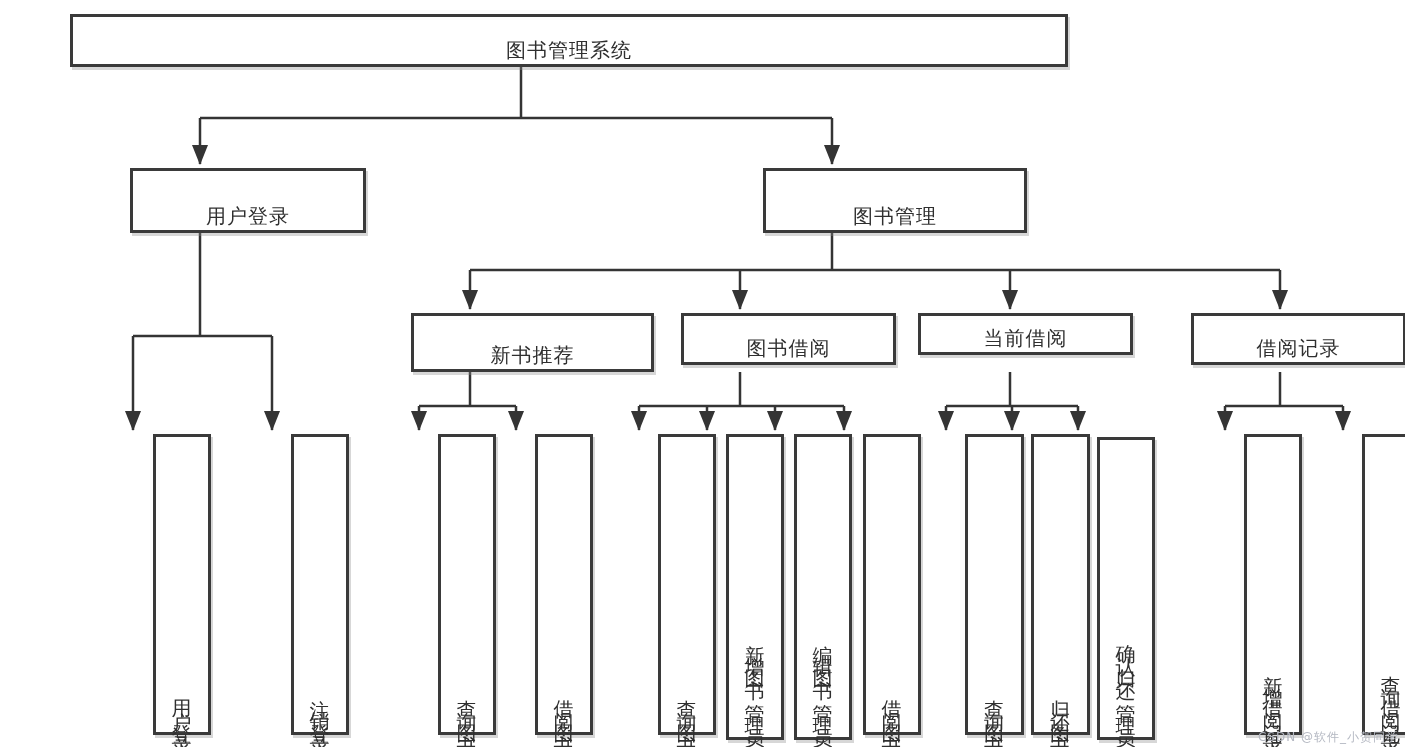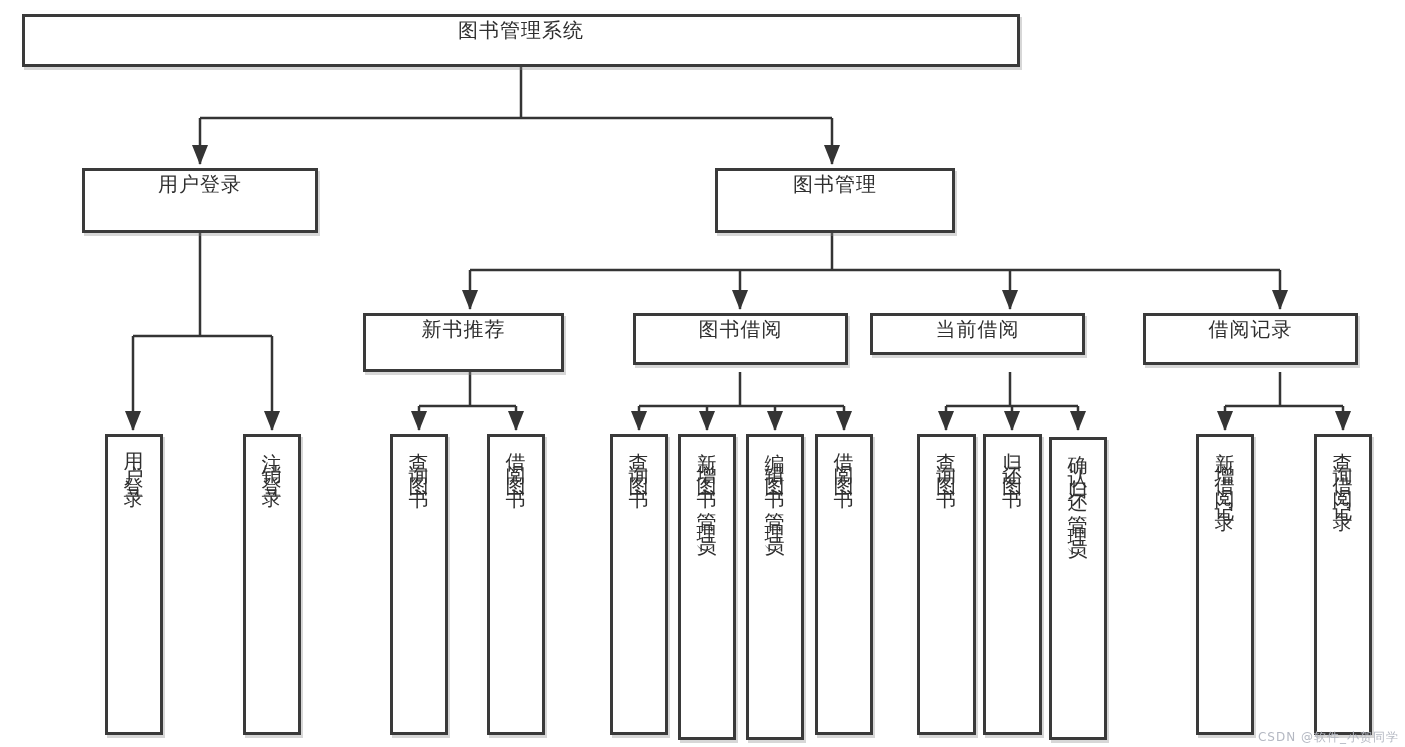--- a/index.html
+++ b/index.html
@@ -12,21 +12,21 @@
   }
   .canvas * { box-sizing:border-box; }
   svg.connectors { position:absolute; left:0; top:0; z-index:1; color:var(--connector,#343434); }
   svg.connectors .wire { stroke:currentColor; stroke-width:2.5; fill:none; }
   svg.connectors .arrow { stroke:currentColor; stroke-width:2.5; fill:none; marker-end:url(#arrowhead); }
   .node {
     position:absolute; z-index:2;
     background:var(--box-fill,#ffffff);
     border:3px solid var(--box-border,#3a3a3a);
     box-shadow:2px 3px 0 rgba(140,140,140,0.35);
-    display:flex; align-items:flex-start; justify-content:center;
+    display:flex; align-items:flex-end; justify-content:center;margin-left:48px;
   }
   .hlabel {
     font-size:20px; letter-spacing:1px; white-space:nowrap;
     color:var(--text,#2f2f2f);
   }
   .vbox .vlabel {
     writing-mode:vertical-rl; text-orientation:mixed;
     font-size:20px; letter-spacing:12px; line-height:1;
     color:var(--text,#2f2f2f);
   }
@@ -79,25 +79,25 @@
     <path class="arrow" d="M1343,406 V430"></path>
   </svg>
 
   <div class="node" style="left:22px;top:14px;width:998px;height:53px">
     <span class="hlabel">图书管理系统</span>
   </div>
 
   <div class="node" style="left:82px;top:168px;width:236px;height:65px">
     <span class="hlabel">用户登录</span>
   </div>
-  <div class="node" style="left:715px;top:168px;width:240px;height:65px">
+  <div class="node" style="left:715px;top:168px;width:264px;height:65px">
     <span class="hlabel">图书管理</span>
   </div>
 
-  <div class="node" style="left:363px;top:313px;width:201px;height:59px">
+  <div class="node" style="left:363px;top:313px;width:243px;height:59px">
     <span class="hlabel">新书推荐</span>
   </div>
   <div class="node" style="left:633px;top:313px;width:215px;height:52px">
     <span class="hlabel">图书借阅</span>
   </div>
   <div class="node" style="left:870px;top:313px;width:215px;height:42px">
     <span class="hlabel">当前借阅</span>
   </div>
   <div class="node" style="left:1143px;top:313px;width:215px;height:52px">
     <span class="hlabel">借阅记录</span>

